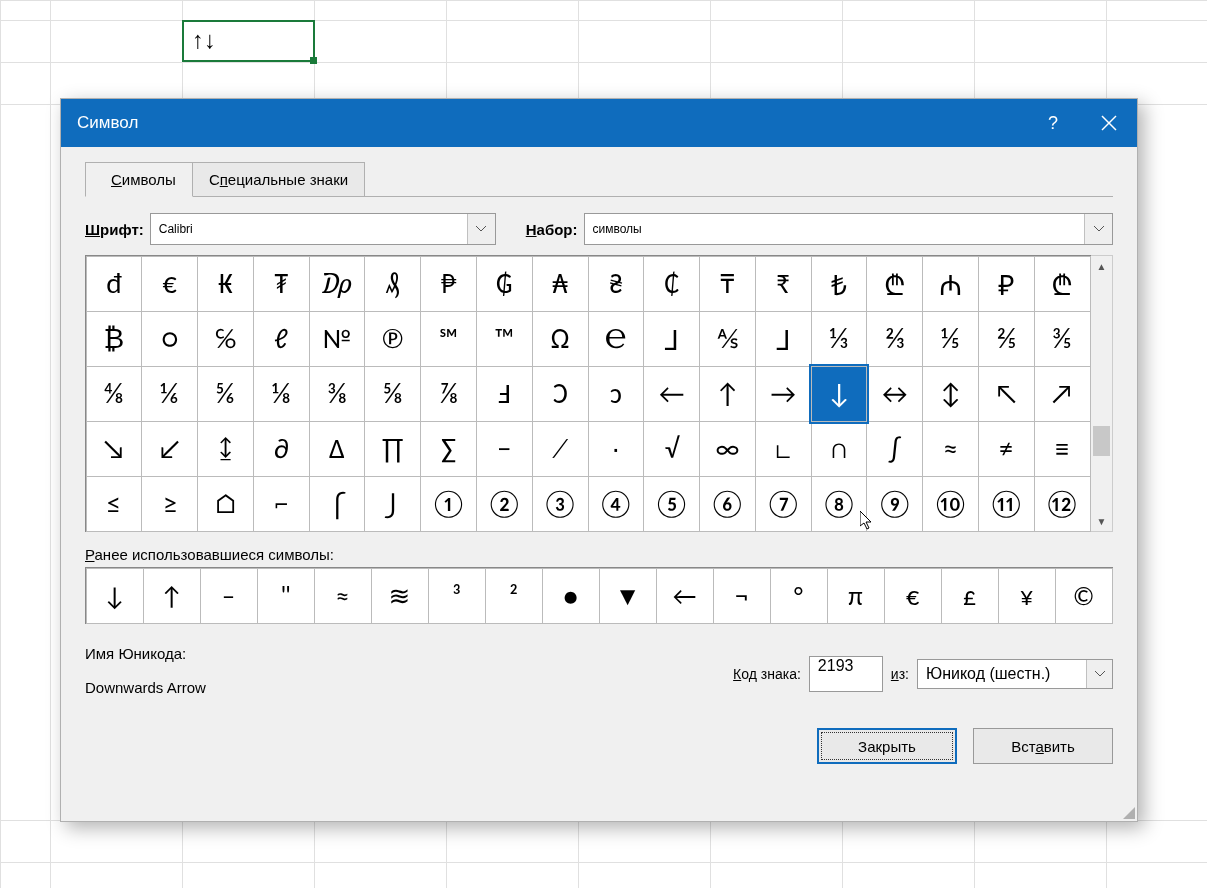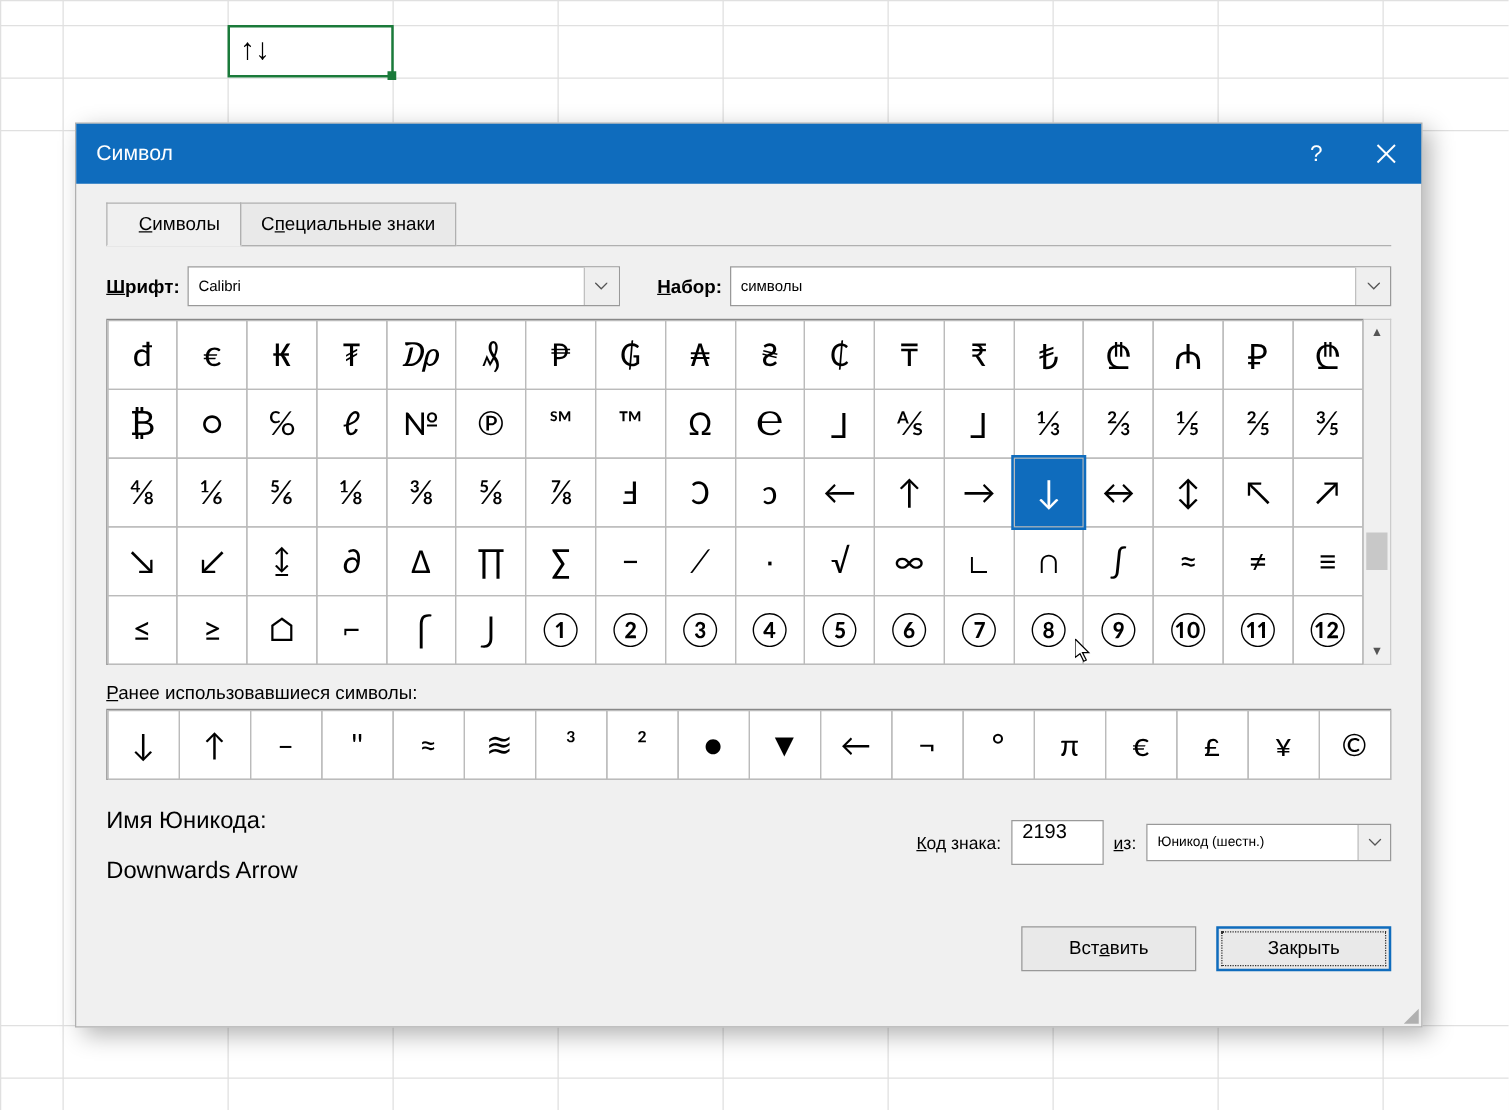--- a/index.html
+++ b/index.html
@@ -174,31 +174,31 @@
     grid-template-rows: 55px;
   }
   .recent-grid .cell { border: 1px solid #bbb; font-size: 26px; }
 
   .bottom-row {
     margin-top: 18px;
     display: flex;
     align-items: flex-start;
     gap: 10px;
   }
-  .uni-name { flex: 0 0 340px; font-size: 19px; line-height: 1.6; }
+  .uni-name { flex: 0 0 340px; font-size: 15px; line-height: 1.6; }
   .uni-name .name { display: block; margin-top: 10px; }
   .code-area { flex:1; display:flex; align-items:center; justify-content:flex-end; gap:8px; margin-top:14px; }
   .textbox {
     border: 1px solid #999; background: #fff;
     height: 36px; padding: 0 8px; font-size: 16px;
     min-width: 74px;
   }
   .combo2 {
     border: 1px solid #999; background:#fff; height:30px;
-    display:flex;align-items:center;padding:0 8px;font-size:11px;
+    display:flex;align-items:center;padding:0 8px;font-size:16px;
     position:relative; min-width: 196px;
   }
   .combo2 .chev {
     position:absolute;right:0;top:0;bottom:0;width:26px;
     background:#efefef;border-left:1px solid #c0c0c0;
     display:flex;align-items:center;justify-content:center;
   }
 
   .buttons {
     margin-top: 28px;
@@ -446,25 +446,25 @@
             <div class="chev">
               <svg width="10" height="6">
                   <path d="M0 0 L5 5 L10 0" stroke="#555" fill="none"></path>
                 </svg>
             </div>
           </div>
         </div>
       </div>
 
       <div class="buttons">
+        <div class="btn focus">
+          <span>Закрыть</span>
+        </div>
         <div class="btn">
           <span>Вст<span class="underline">а</span>вить</span>
-        </div>
-        <div class="btn focus">
-          <span>Закрыть</span>
         </div>
       </div>
     </div>
 
     <div class="resizer"></div>
   </div>
 
   <svg class="cursor" style="left:860px; top:511px" viewBox="0 0 16 20">
     <path d="M0 0 L0 15 L4 12 L7 18 L9 17 L6 11 L11 11 Z" fill="#fff" stroke="#000" stroke-width="1"></path>
   </svg>

